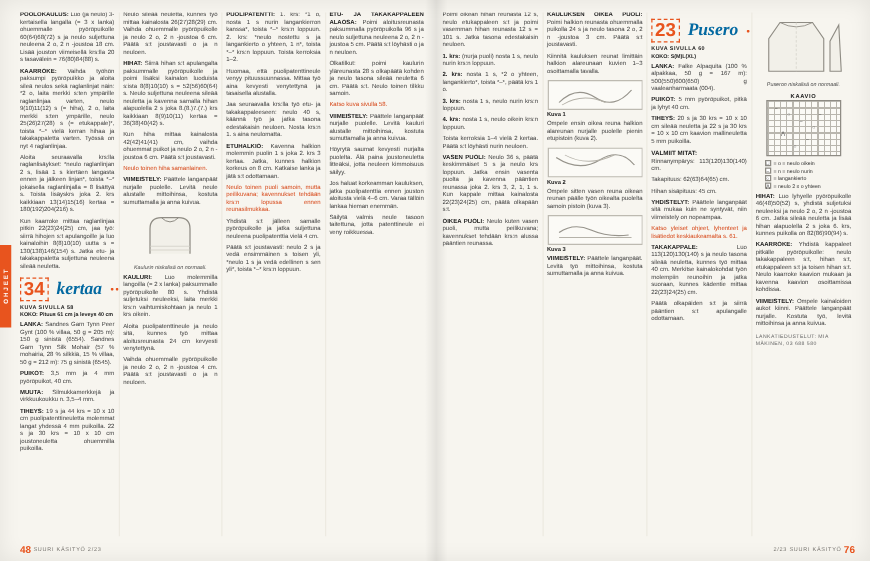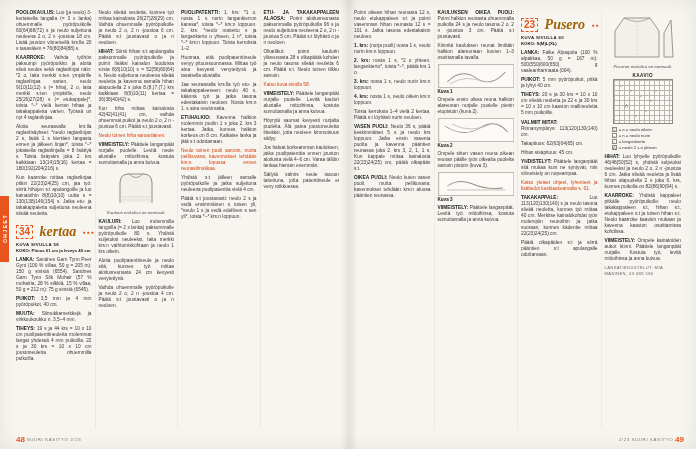--- a/index.html
+++ b/index.html
@@ -20,23 +20,23 @@
   .col{flex:1;overflow:hidden;padding:0 3px;border-left:1px solid #edeae1;}
   .col:first-child{border-left:none;padding-left:0;}
   .para{font-size:4.8px;line-height:6px;color:#3b3b3b;text-align:justify;margin-bottom:3px;}
   .para b{color:#1b1b1b;}
   .sec{font-size:5px;line-height:6.2px;color:#1b1b1b;margin:2px 0 1px;}
   .red{color:#d64414;}
   .sc{font-size:4.1px;letter-spacing:.4px;color:#666;text-transform:uppercase;text-align:left;}
   .pat-head{margin:5px 0 4px;}
   .pat-head-row{white-space:nowrap;margin-bottom:2px;}
   .pat-num{display:inline-block;border:1px dashed #e8541e;color:#e8541e;font-weight:bold;
-           font-size:10px;line-height:1;padding:1px 2px;vertical-align:middle;}
+           font-size:15px;line-height:1;padding:1px 2px;vertical-align:middle;}
   .pat-title{font-family:"Liberation Serif",serif;font-style:italic;font-weight:bold;
-             font-size:14px;color:#a16207;margin-left:2px;vertical-align:middle;}
+             font-size:14px;color:#0369a1;margin-left:2px;vertical-align:middle;}
   .pat-dots{color:#e8541e;font-size:5px;letter-spacing:1px;vertical-align:middle;margin-left:2px;}
   .pat-kuva{font-size:4.3px;font-weight:bold;letter-spacing:.4px;color:#1b1b1b;text-transform:uppercase;}
   .pat-koko{font-size:4.3px;font-weight:bold;color:#1b1b1b;margin:1px 0 3px;}
   .sketch-wrap{text-align:center;margin:3px 0 1px;}
   .sketch{display:inline-block;}
   .sketch-cap{font-size:4.3px;font-style:italic;color:#4a4a4a;text-align:center;margin:1px 0 4px;line-height:5px;}
   .fig{display:block;width:100%;height:24px;margin:1px 0 1px;}
   .fig-cap{font-size:4.6px;font-weight:bold;color:#1b1b1b;margin-bottom:3px;}
   .kaavio-label{font-size:4.6px;font-weight:bold;letter-spacing:.5px;color:#1b1b1b;text-align:center;margin-top:1px;}
   .kaavio-grid{position:relative;width:60px;height:45px;margin:1px auto 3px;border:1px solid #8e8b84;background:#fbfaf6;
@@ -276,18 +276,18 @@
             <p class="para"><b>KAARROKE: </b>Yhdistä kappaleet pitkälle pyöröpuikolle: neulo takakappaleen s:t, hihan s:t, etukappaleen s:t ja toisen hihan s:t. Neulo kaarroke kaavion mukaan ja kavenna kaavion osoittamissa kohdissa.</p>
             <p class="para"><b>VIIMEISTELY: </b>Ompele kainaloiden aukot kiinni. Päättele langanpäät nurjalle. Kostuta työ, levitä mittoihinsa ja anna kuivua.</p>
             <p class="para sc">LANKATIEDUSTELUT: MIA MÄKINEN, 03 688 580</p>
           </div>
       </div>
 
     </div>
 
     <div class="footer footer-right">
       <span class="pg-text">2/23 SUURI KÄSITYÖ</span>
-      <span class="pg-num">49</span>
+      <span class="pg-num">76</span>
     </div>
   </div>
 
   <div class="gutter"></div>
 </div>
 
 </body></html>

